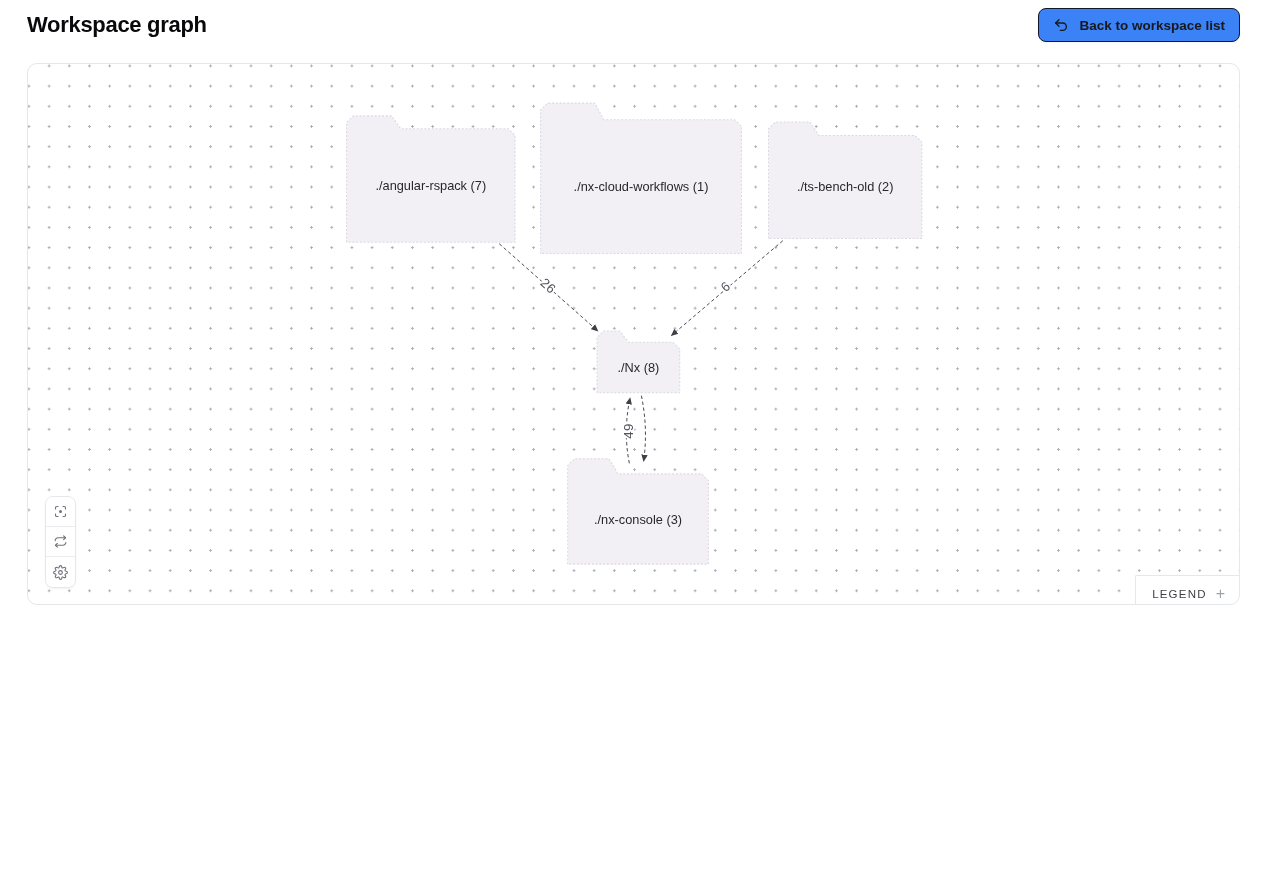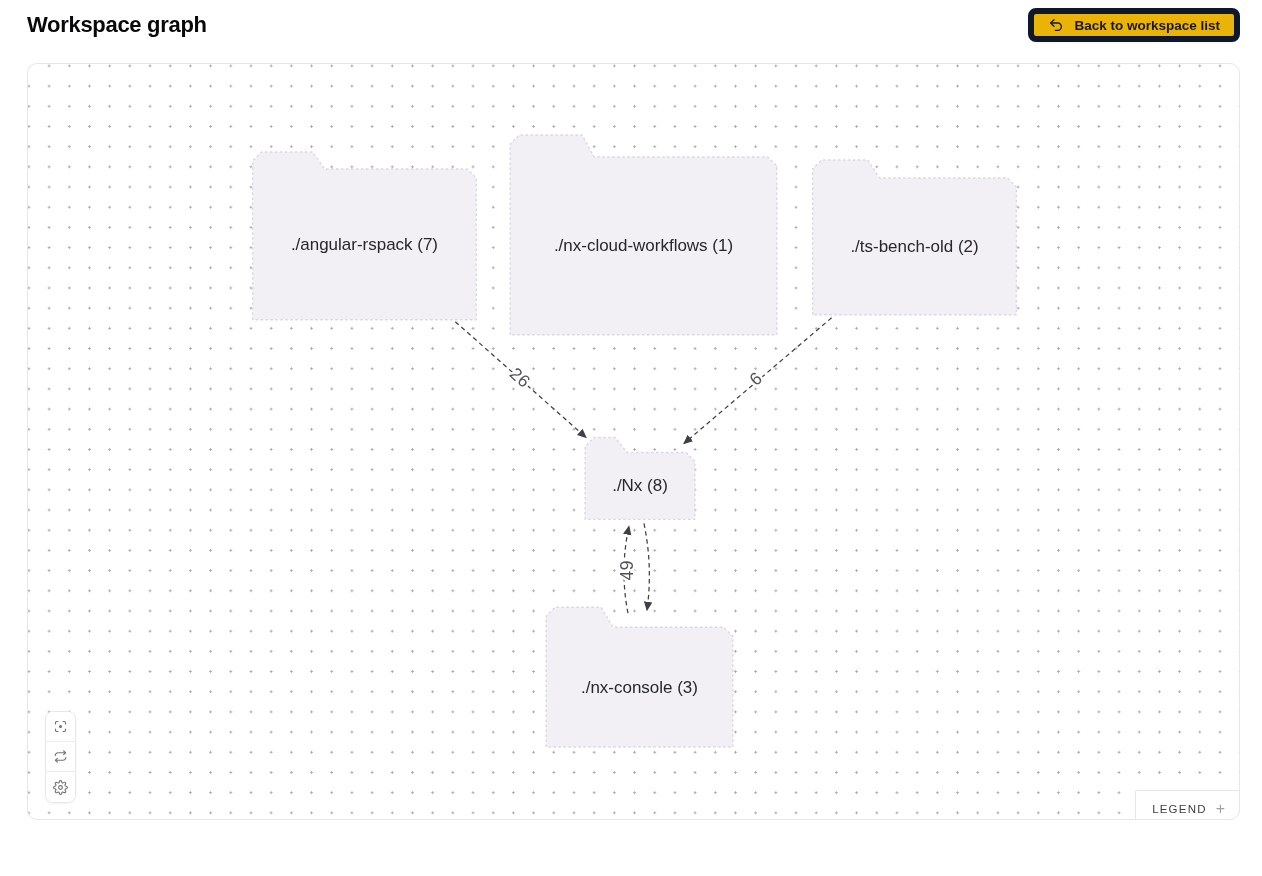--- a/index.html
+++ b/index.html
@@ -4,29 +4,29 @@
 <style>
   * { margin:0; padding:0; box-sizing:border-box; }
   html,body { background:#ffffff; width:1262px; height:876px; overflow:hidden;
               font-family:"Liberation Sans", sans-serif; }
   .page { padding:8px 22px 0 27px; }
 
   
   .header-row { display:flex; justify-content:space-between; align-items:center; }
   .page-title { font-size:22px; font-weight:700; color:#09090b; letter-spacing:-0.3px; }
   .back-btn { display:flex; align-items:center; gap:10px; height:34px; padding:0 14px;
-              background:#eab308; border:6px solid #0f172a; border-radius:8px;
+              background:#3b82f6; border:1px solid #0f172a; border-radius:8px;
               box-shadow:0 1px 2px rgba(0,0,0,.04); cursor:pointer;
               font-family:inherit; font-size:13.5px; font-weight:600; color:#18181b; }
   .back-btn svg { width:16px; height:16px; stroke:#18181b; }
 
   .page-desc { margin-top:13px; font-size:14px; line-height:24px; color:#6b7280; max-width:1213px; }
 
   
-  .canvas { position:relative; margin-top:21px; width:1213px; height:757px;
+  .canvas { position:relative; margin-top:21px; width:1213px; height:542px;
             border:1px solid #e5e7eb; border-radius:10px; background:#fff;
             background-image:radial-gradient(circle, #adadb8 1.1px, transparent 1.25px);
             background-size:20.2px 20.2px; background-position:11px 12px; overflow:hidden; }
   .canvas svg.graph { position:absolute; inset:0; width:100%; height:100%; }
 
   .node-label { font-family:"Liberation Sans", sans-serif; font-size:17px; fill:#27272a; }
   .edge { fill:none; stroke:#3f3f46; stroke-width:1.25; stroke-dasharray:4.5 3.5; }
   .edge-label { font-family:"Liberation Sans", sans-serif; font-size:17.5px; font-weight:500;
                 fill:#52525b; stroke:#ffffff; stroke-width:5px; paint-order:stroke;
                 letter-spacing:.5px; }

